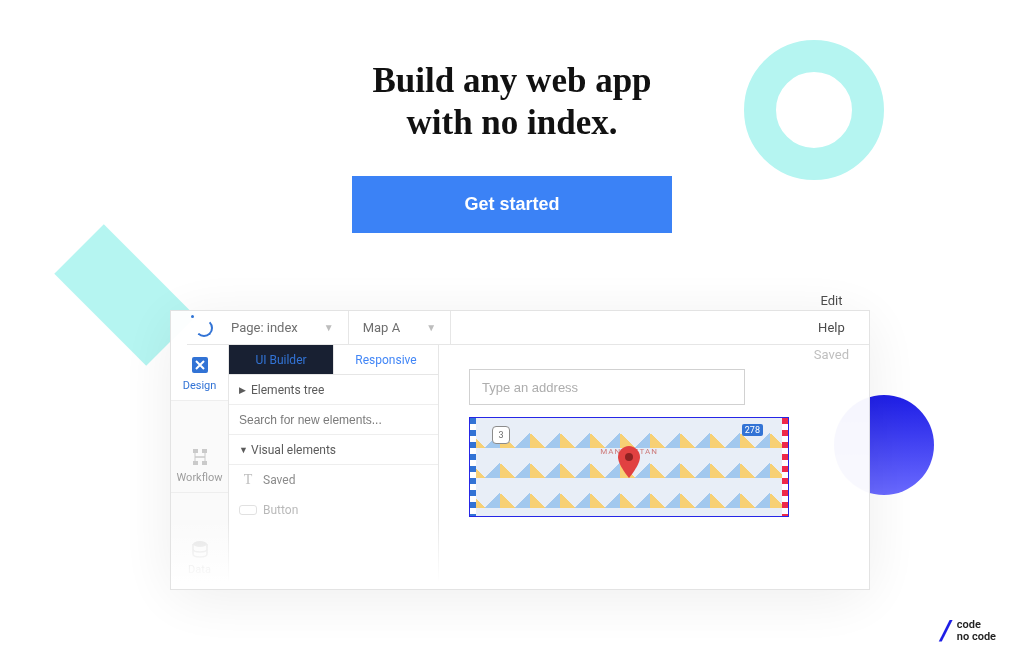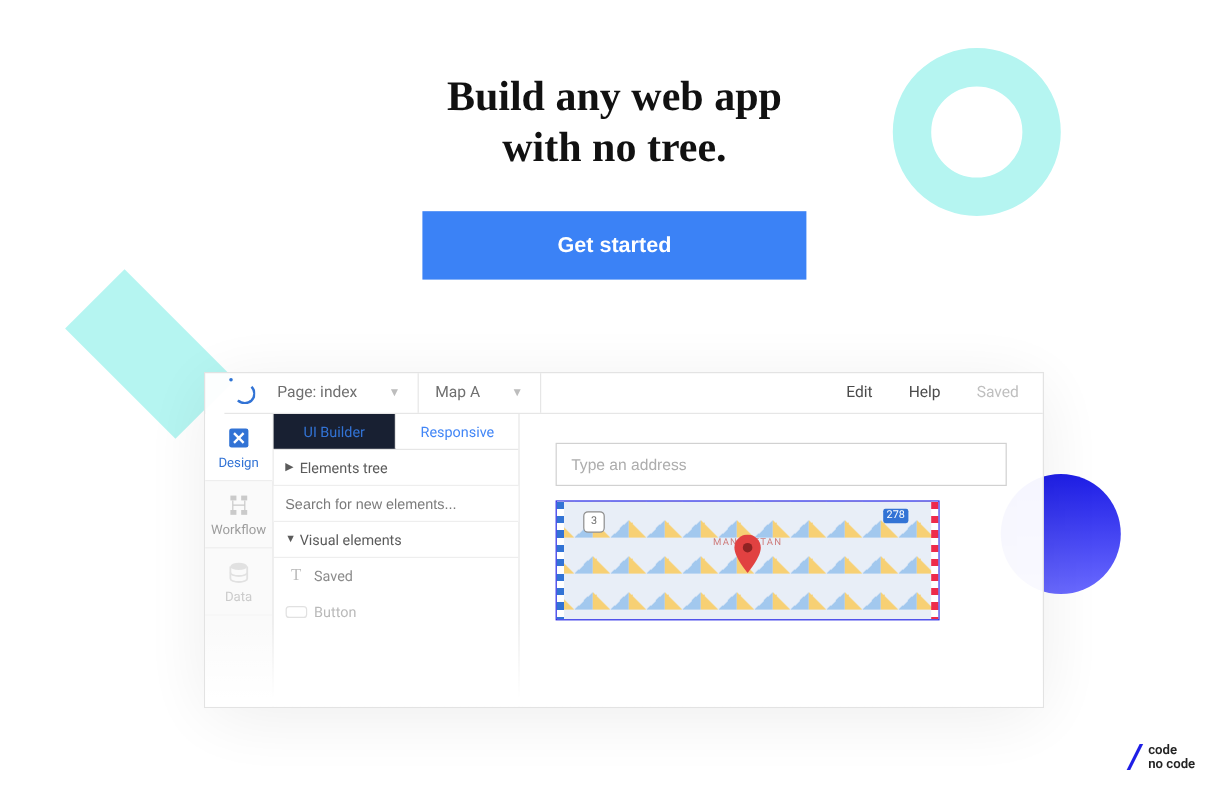--- a/index.html
+++ b/index.html
@@ -129,37 +129,39 @@
     .divider-v {
       width: 1px;
       height: 100%;
       background: #e6e6e6;
       margin: 0 4px;
     }
     .top-right {
       margin-left: auto;
       display: flex;
       align-items: center;
-      gap: 30px;
+      gap: 12px;
       padding-right: 12px;
+      flex-direction: column;
     }
     .top-link { color: #444; cursor: pointer; }
     .top-saved { color: #bdbdbd; }
 
     .editor-body {
       display: flex;
       height: calc(100% - 34px);
     }
 
     .left-rail {
       width: 58px;
       background: #fafafa;
       border-right: 1px solid #e6e6e6;
       display: flex;
       flex-direction: column;
+      gap: 36px;
     }
     .rail-item {
       display: flex;
       flex-direction: column;
       align-items: center;
       justify-content: center;
       height: 56px;
       font-size: 11px;
       color: #9a9a9a;
       border-bottom: 1px solid #eee;
@@ -245,21 +247,21 @@
       border-radius: 3px;
       margin-right: 6px;
     }
 
     .canvas {
       flex: 1;
       position: relative;
       padding: 24px 30px 0;
     }
     .addr-input {
-      width: 376px;
+      width: 276px;
       height: 36px;
       border: 1px solid #d0d0d0;
       padding: 0 12px;
       font-size: 13px;
       color: #333;
       outline: none;
     }
     .addr-input::placeholder { color: #aaa; }
     .map-box {
       margin-top: 12px;
@@ -353,21 +355,21 @@
 </head>
 <body>
 
 <div class="circle-cyan"></div>
 <div class="rect-cyan"></div>
 <div class="halfcircle-blue"></div>
 
 <div class="hero">
   <h1>
     <span>Build any web app</span><br>
-    <span>with no tree.</span>
+    <span>with no index.</span>
   </h1>
   <button class="get-started">Get started</button>
 </div>
 
 <div class="editor">
 
   <div class="editor-top">
     <span class="logo-b"></span>
 
     <div class="top-select">

